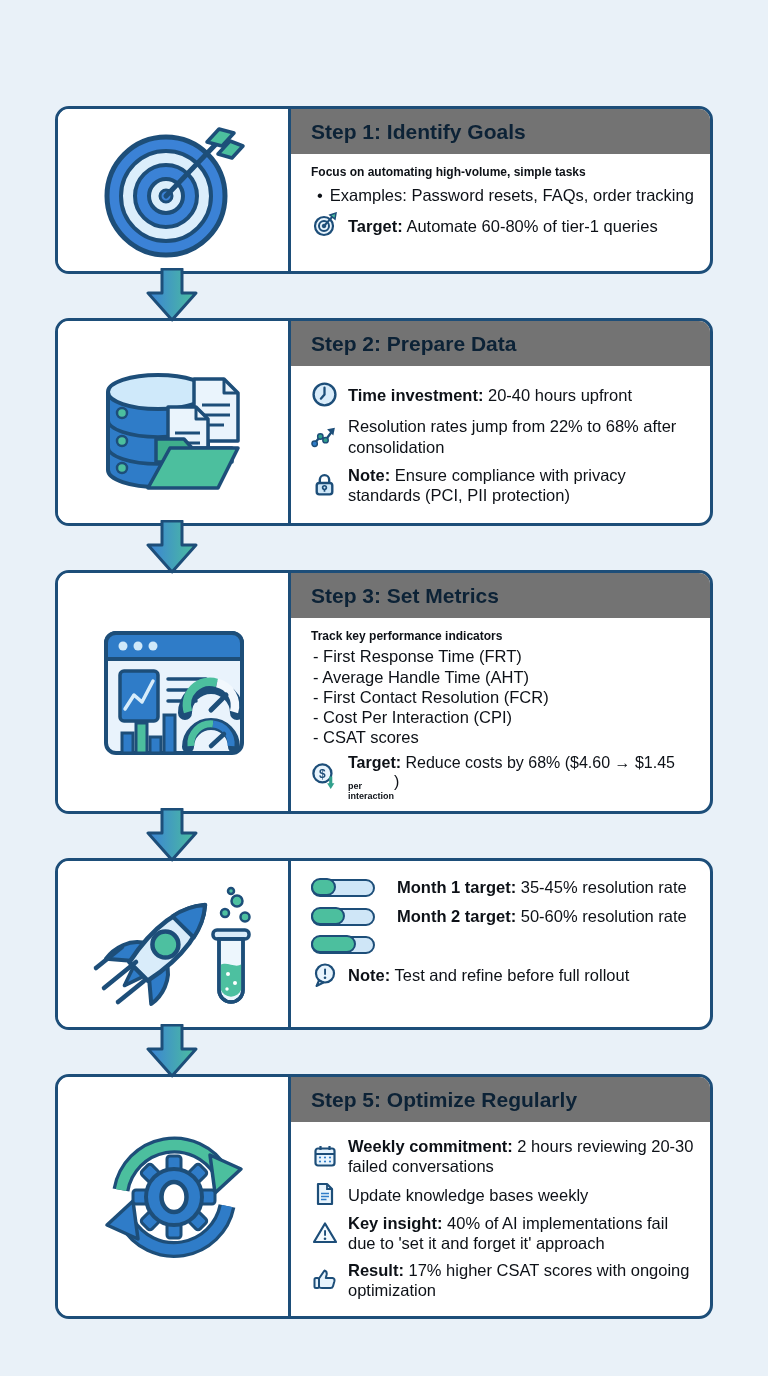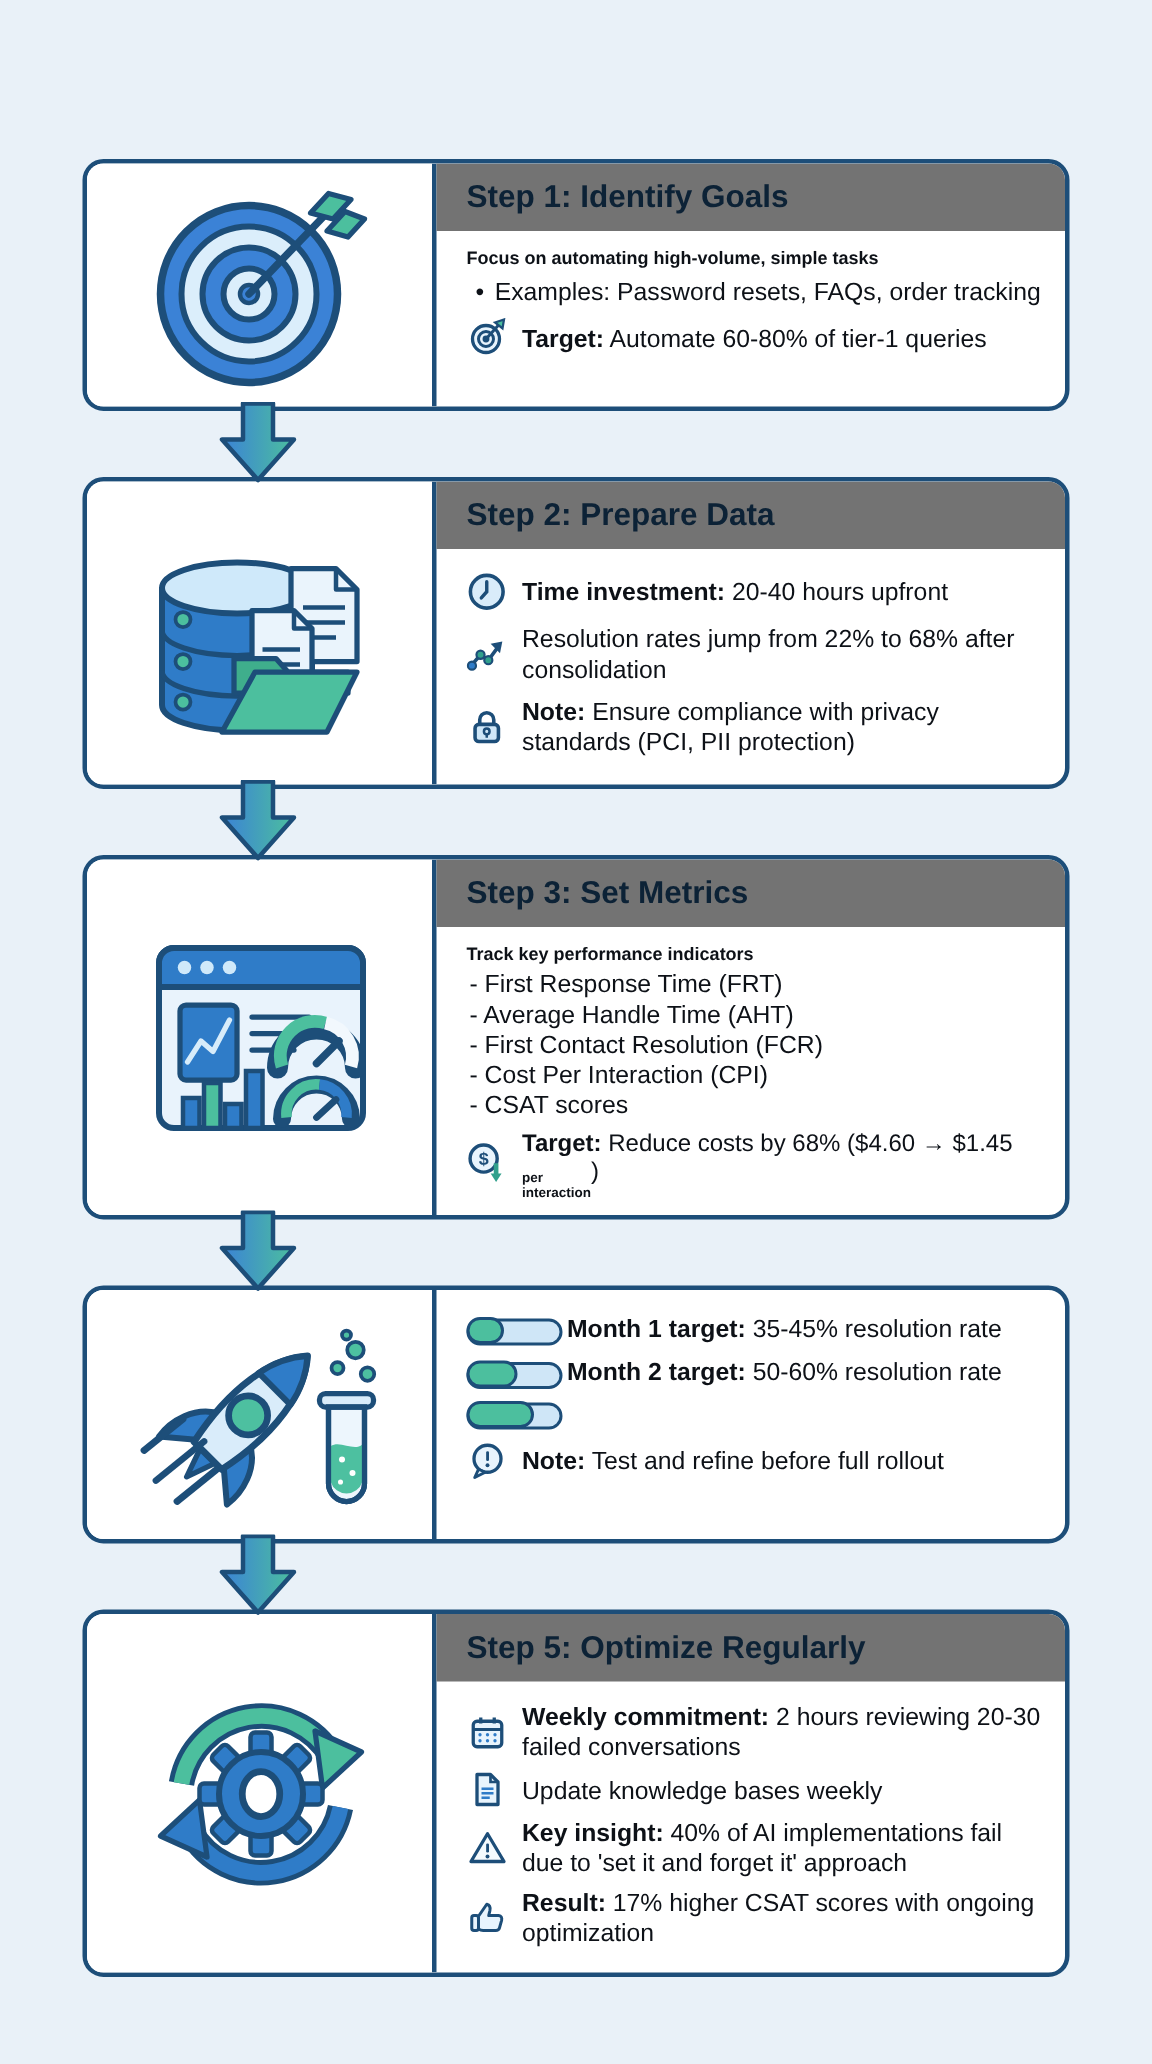--- a/index.html
+++ b/index.html
@@ -28,21 +28,21 @@
   .hdr{background:#737373;padding:11px 20px 10px;font-size:21px;font-weight:700;color:#0c2236}
   .content{padding:8px 14px 10px 20px;font-size:16.5px}
   .lead{font-weight:700;font-size:12px;margin:3px 0 5px;line-height:1.2}
   .bullet{margin:2px 0 2px 6px;line-height:1.25}
   .bullet::before{content:"•";margin-right:7px}
   .line{display:flex;gap:10px;align-items:center;margin:8px 0}
   .line .li{flex:none;width:27px;display:flex;justify-content:center;margin-top:-1px}
   .line p{margin:0;line-height:1.22}
   .tight .line{margin:6px 0}
   .kpi{margin:0 0 0 2px;line-height:1.23}
-  .ms{display:flex;align-items:flex-end;gap:3px;margin:9px 0}
+  .ms{display:flex;align-items:center;gap:22px;margin:9px 0}
   .ms p{margin:0;line-height:1.2}
   .pill{position:relative;flex:none;width:64px;height:18px;background:#cfe6f7;
         border:2.5px solid #1d4e79;border-radius:11px;box-sizing:border-box}
   .pill .fill{position:absolute;left:-2.5px;top:-2.5px;height:18px;background:#4cbf9e;
         border:2.5px solid #1d4e79;border-radius:11px;box-sizing:border-box}
   .stack{display:inline-flex;flex-direction:column;font-size:9px;line-height:1.05;
         font-weight:700;vertical-align:-2px}
   .t3{font-size:16px}
   .arrow-gap{height:44px;position:relative;z-index:2}
   .arrow-gap svg{position:absolute;left:88px;top:-6px}

